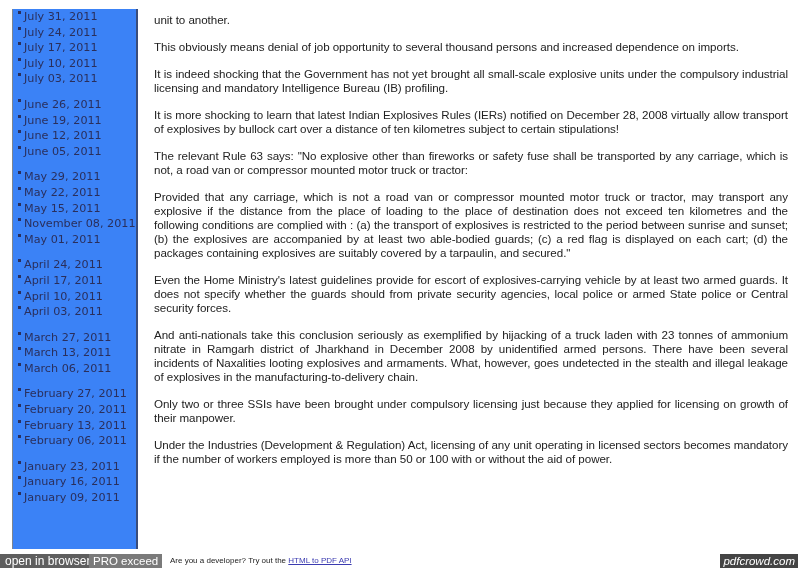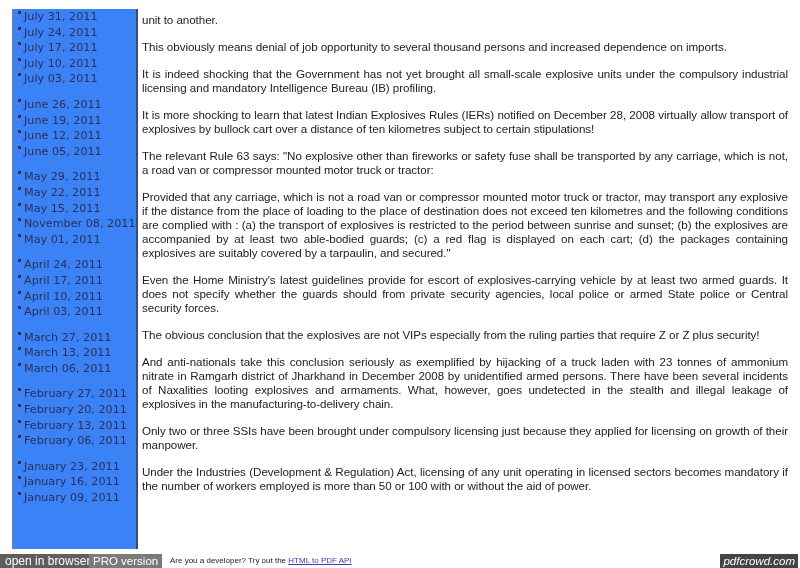--- a/index.html
+++ b/index.html
@@ -13,21 +13,21 @@
   .archive-group { margin-bottom: 10px; }
   .archive-item {
     display: block; font-family: "DejaVu Sans", sans-serif; font-size: 11.2px;
     line-height: 15.6px; color: #2a2f5c; padding-left: 5px; white-space: nowrap;
     text-decoration: none; cursor: pointer;
   }
   .archive-item .bullet { display: inline-block; width: 3px; height: 3px; background: #2a2f5c; vertical-align: 6px; margin-right: 3px; }
 
   .content {
     position: absolute; left: 136px; top: 9px; width: 664px; height: 540px;
-    border-left: 2px solid #3a4d7a; padding-left: 4px; padding-right: 12px;
+    border-left: 2px solid #3a4d7a; padding-left: 16px; padding-right: 12px;
   }
   .content p {
     font-size: 11.6px; line-height: 14px; color: #222; text-align: justify;
     margin-top: 0; margin-bottom: 13px; letter-spacing: -0.05px;
   }
   .content p:first-child { margin-top: 4px; }
 
   .footer { position: absolute; left: 0; top: 553px; width: 800px; height: 15px; }
   .btn-open {
     position: absolute; left: 0; top: 1px; height: 14px; padding: 0 5px;
@@ -93,24 +93,23 @@
 </div>
 
 <div class="content">
   <p>unit to another.</p>
   <p>This obviously means denial of job opportunity to several thousand persons and increased dependence on imports.</p>
   <p>It is indeed shocking that the Government has not yet brought all small-scale explosive units under the compulsory industrial licensing and mandatory Intelligence Bureau (IB) profiling.</p>
   <p>It is more shocking to learn that latest Indian Explosives Rules (IERs) notified on December 28, 2008 virtually allow transport of explosives by bullock cart over a distance of ten kilometres subject to certain stipulations!</p>
   <p>The relevant Rule 63 says: "No explosive other than fireworks or safety fuse shall be transported by any carriage, which is not, a road van or compressor mounted motor truck or tractor:</p>
   <p>Provided that any carriage, which is not a road van or compressor mounted motor truck or tractor, may transport any explosive if the distance from the place of loading to the place of destination does not exceed ten kilometres and the following conditions are complied with : (a) the transport of explosives is restricted to the period between sunrise and sunset; (b) the explosives are accompanied by at least two able-bodied guards; (c) a red flag is displayed on each cart; (d) the packages containing explosives are suitably covered by a tarpaulin, and secured."</p>
   <p>Even the Home Ministry's latest guidelines provide for escort of explosives-carrying vehicle by at least two armed guards. It does not specify whether the guards should from private security agencies, local police or armed State police or Central security forces.</p>
-  <p>The obvious conclusion that the explosives are not VIPs especially from the ruling parties that require Z or Z plus security!</p>
   <p>And anti-nationals take this conclusion seriously as exemplified by hijacking of a truck laden with 23 tonnes of ammonium nitrate in Ramgarh district of Jharkhand in December 2008 by unidentified armed persons. There have been several incidents of Naxalities looting explosives and armaments. What, however, goes undetected in the stealth and illegal leakage of explosives in the manufacturing-to-delivery chain.</p>
   <p>Only two or three SSIs have been brought under compulsory licensing just because they applied for licensing on growth of their manpower.</p>
   <p>Under the Industries (Development &amp; Regulation) Act, licensing of any unit operating in licensed sectors becomes mandatory if the number of workers employed is more than 50 or 100 with or without the aid of power.</p>
 </div>
 
 <div class="footer">
   <span class="btn-open">open in browser</span>
-  <span class="btn-pro">PRO version</span>
+  <span class="btn-pro">PRO exceed</span>
   <span class="dev-text"><span>Are you a developer? Try out the </span><a class="dev-link">HTML to PDF API</a></span>
   <span class="brand">pdfcrowd.com</span>
 </div>
 
 </body></html>

